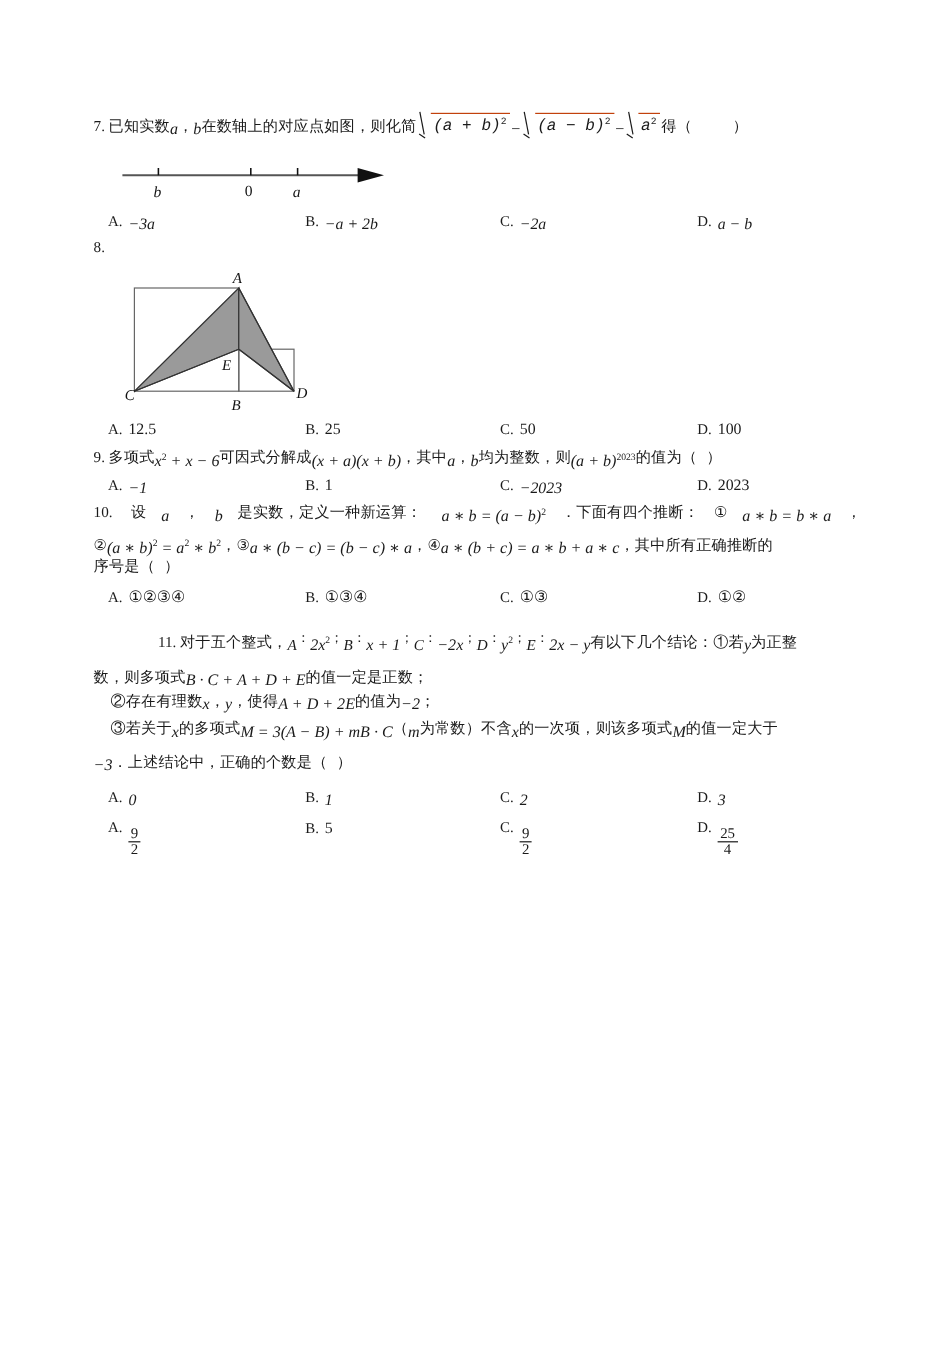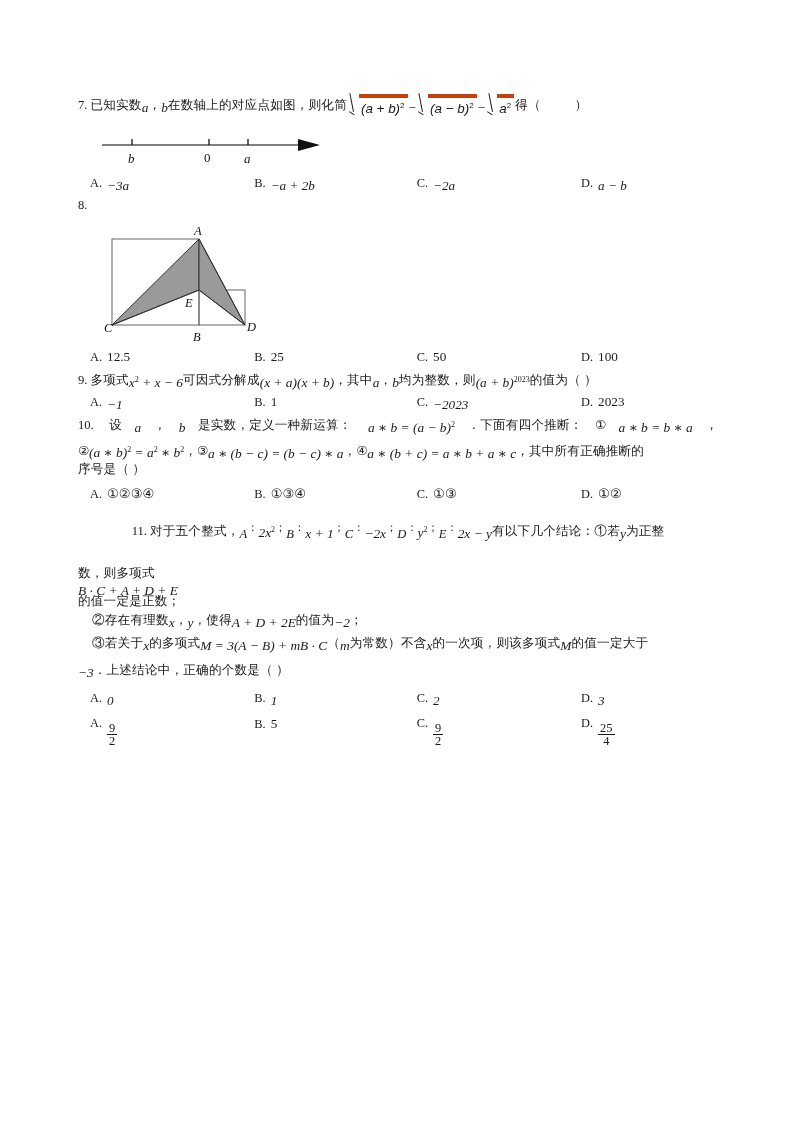--- a/index.html
+++ b/index.html
@@ -40,21 +40,21 @@
     font-size: 13.2px;
     margin: 0 0 4px 0;
   }
   .qnum {
     flex: none;
     font-size: 12.6px;
     margin-right: 3px;
     white-space: nowrap;
   }
   .cn {
-    font-family: Liberation Serif, serif;
+    font-family: Liberation Mono, monospace;
     font-size: 12.6px;
     letter-spacing: .2px;
   }
   .math {
     font-family: "Liberation Serif", "DejaVu Serif", serif;
     font-style: italic;
     font-size: 13.4px;
     white-space: nowrap;
   }
   .math.up { font-style: normal; }
@@ -141,23 +141,23 @@
   .radsign::after {
     content: "";
     position: absolute;
     left: 5.4px; bottom: 3px;
     width: 1px; height: 19px;
     background: #1a1a1a;
     transform: rotate(-11deg);
     transform-origin: left bottom;
   }
   .radbody {
-    border-top: 4px solid #c2410c;
+    border-top: 1px solid #c2410c;
     padding: 1px 3px 0 2px;
-    font-family: Liberation Sans, sans-serif;
+    font-family: Liberation Mono, monospace;
     font-style: italic;
     font-size: 13.4px;
     line-height: 1.45;
     white-space: nowrap;
   }
 
   
   .fig { position: relative; }
   .numline { height: 46px; }
   .geofig  { height: 120px; }
@@ -384,21 +384,21 @@
       <span class="cn rise">；</span>
       <span class="mathsm drop">E</span>
       <span class="cn rise">：</span>
       <span class="math drop">2x − y</span>
       <span class="cn">有以下几个结论：</span>
       <span class="cn">①若</span>
       <span class="math drop">y</span>
       <span class="cn">为正整</span>
     </div>
 
-    <div class="qline" style="margin-top:28px;flex-direction:column;">
+    <div class="qline" style="margin-top:13px;">
       <span class="cn">数，则多项式</span>
       <span class="math drop">B · C + A + D + E</span>
       <span class="cn">的值一定是正数；</span>
     </div>
 
     <div class="qline" style="margin-top:4px; padding-left:14px;">
       <span class="cn">②存在有理数</span>
       <span class="math drop">x</span>
       <span class="cn">，</span>
       <span class="math drop">y</span>

